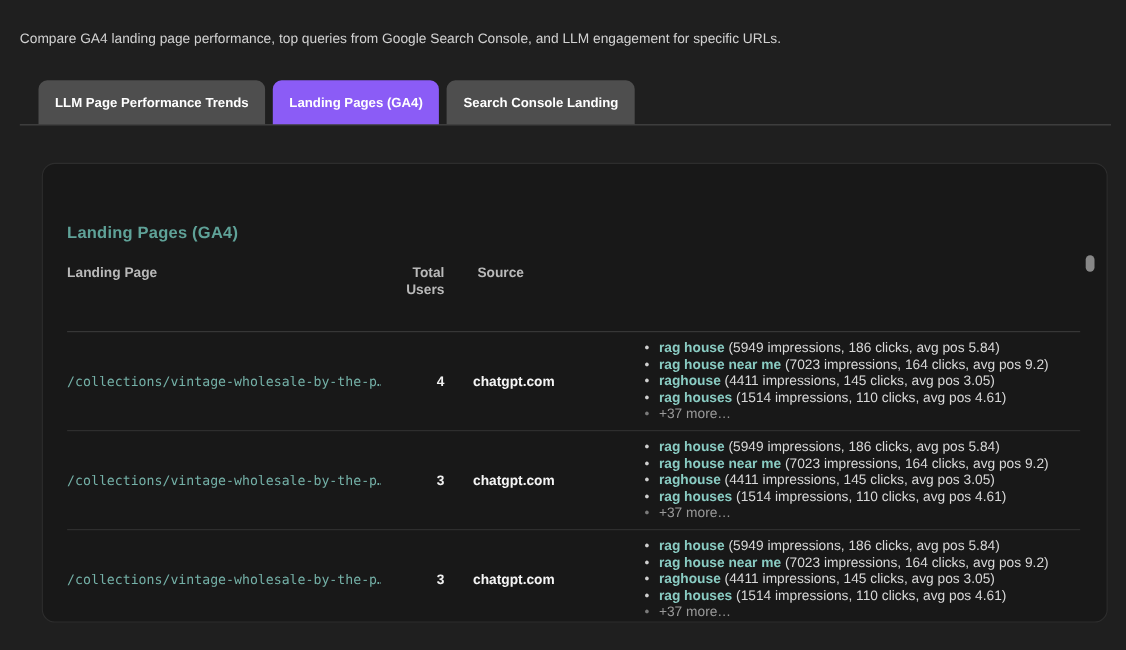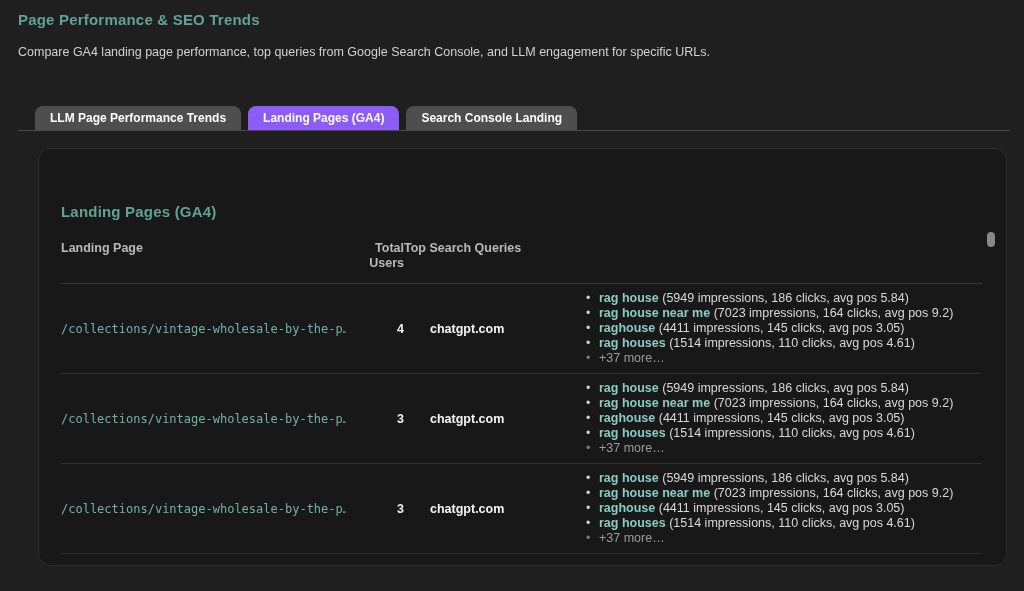--- a/index.html
+++ b/index.html
@@ -47,21 +47,21 @@
     height:28px;
   }
   .tab{
     background:var(--tab-bg);
     color:#fff;
     font-size:12px;
     font-weight:bold;
     font-family:"Liberation Sans", sans-serif;
     border:none;
     border-radius:8px 8px 0 0;
-    height:24px;
+    height:40px;
     padding:0 15px;
     cursor:pointer;
     white-space:nowrap;
   }
   .tab.active{background:var(--accent);}
   
   .card{
     position:absolute;
     left:38px;
     top:148px;
@@ -78,21 +78,21 @@
     font-size:15px;
     font-weight:bold;
     letter-spacing:.2px;
   }
   .grid-row{
     display:grid;
     grid-template-columns:285px 58px 181px 1fr;
   }
   .table-header{
     margin-top:21px;
-    padding-bottom:12px;
+    padding-bottom:30px;
     border-bottom:1px solid var(--divider);
     color:var(--header-text);
     font-size:12.5px;
     font-weight:bold;
   }
   .th{line-height:15px;}
   .th.users{text-align:right;}
   .th.source{padding-left:30px;}
   .data-row{
     border-bottom:1px solid #313131;
@@ -151,38 +151,37 @@
     height:15px;
     border-radius:4px;
     background:#878787;
     cursor:pointer;
   }
 </style>
 </head>
 <body>
 
 <div class="page-header">
-  <div class="page-title">Page Performance &amp; SEO Trends</div>
   <div class="page-subtitle">Compare GA4 landing page performance, top queries from Google Search Console, and LLM engagement for specific URLs.</div>
 </div>
 
 <div class="tab-bar">
     <button class="tab">LLM Page Performance Trends</button>
     <button class="tab active">Landing Pages (GA4)</button>
     <button class="tab">Search Console Landing</button>
   </div>
 
 <div class="card">
   <div class="card-inner">
     <div class="section-heading">Landing Pages (GA4)</div>
 
     <div class="grid-row table-header">
       <div class="th">Landing Page</div>
       <div class="th users">Total Users</div>
-      <div class="th">Top Search Queries</div>
+      <div class="th source">Source</div>
     </div>
 
     <div>
         <div class="grid-row data-row">
     <div class="cell-landing">/collections/vintage-wholesale-by-the-p…</div>
     <div class="cell-users">4</div>
     <div class="cell-source">chatgpt.com</div>
     <ul class="cell-queries">
             <li><strong class="term">rag house</strong> (5949 impressions, 186 clicks, avg pos 5.84)</li>
             <li><strong class="term">rag house near me</strong> (7023 impressions, 164 clicks, avg pos 9.2)</li>

